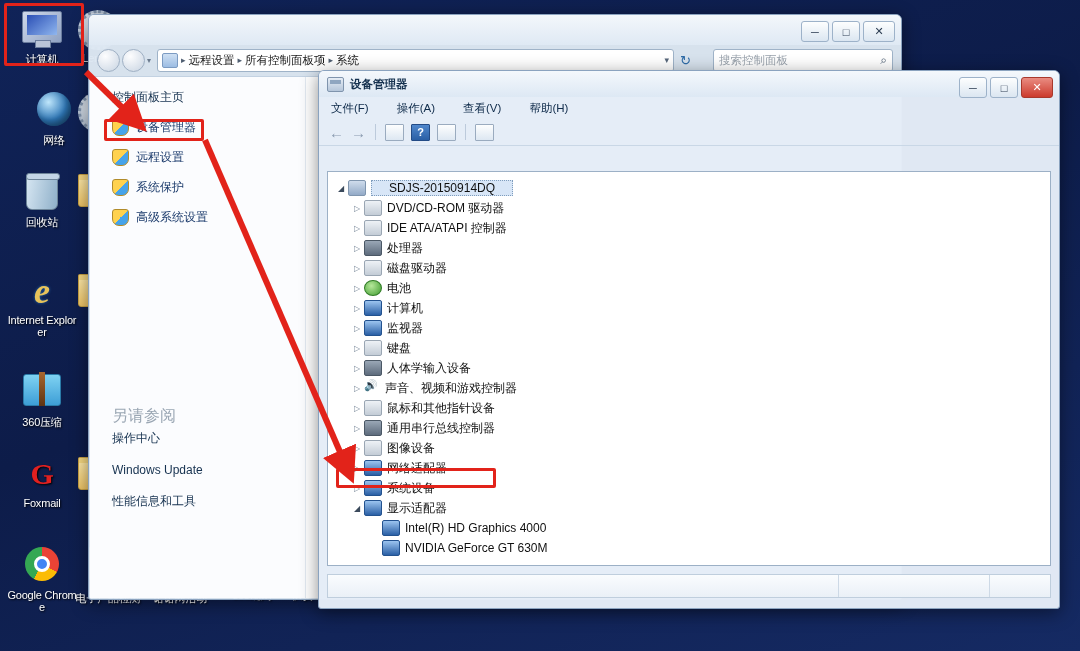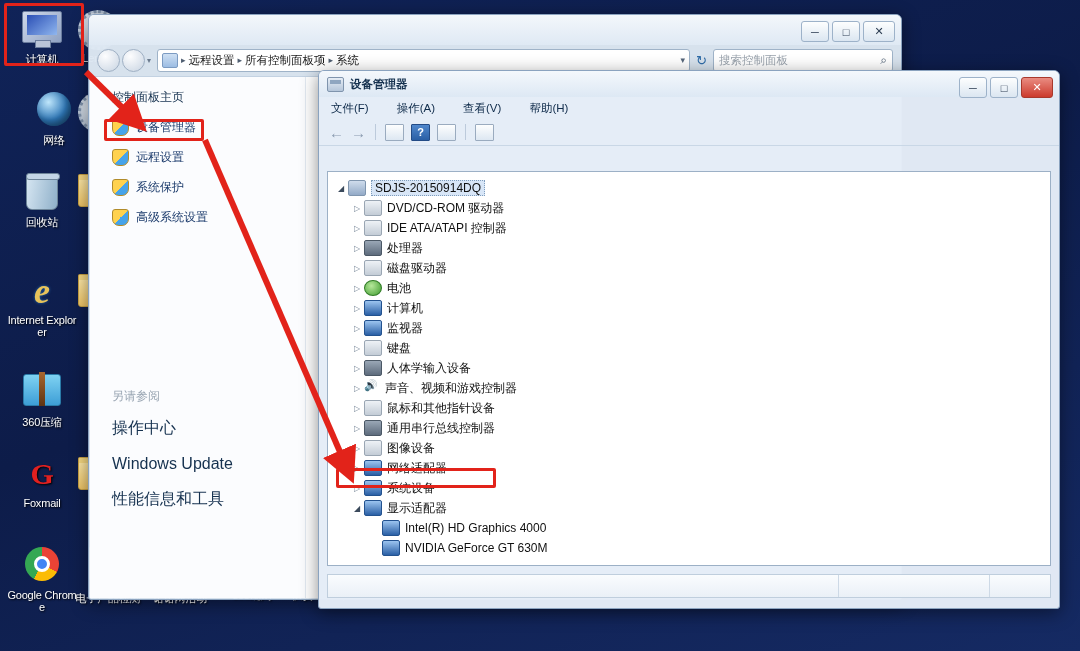--- a/index.html
+++ b/index.html
@@ -80,34 +80,34 @@
      radial-gradient(circle at 35% 30%,#fdfdfe,#c8d4e2);border:1px solid #9fb0c4;}
   .caretdown{font-size:8px;color:#6b7b8e;}
   .addressbar{flex:1;height:21px;background:#fff;border:1px solid #9fb3c8;border-radius:3px;
      display:flex;align-items:center;padding:0 4px;font-size:11.5px;color:#1a1a1a;gap:3px;}
   .addressbar .bcicon{width:14px;height:13px;background:linear-gradient(#cfe0f3,#9dbde3);
      border:1px solid #7c9bc2;border-radius:2px;}
   .sep{color:#4e5d70;font-size:9px;}
   .addrcaret{margin-left:auto;font-size:9px;color:#55657a;}
   .refresh{font-size:13px;color:#2f6ca8;}
   .searchbox{width:168px;height:21px;background:#fff;border:1px solid #9fb3c8;border-radius:3px;
-     display:flex;align-items:center;padding:0 5px;font-size:11.5px;color:#9aa3ad;}
+     display:flex;align-items:center;padding:0 5px;font-size:11.5px;color:#9aa3ad;margin-left:16px;}
   .searchbox .mag{margin-left:auto;color:#5b6b7e;font-size:12px;}
   #cp .body{position:absolute;left:1px;right:1px;top:61px;bottom:1px;background:#fff;
      border-top:1px solid #c3d2e2;display:flex;}
   #cp .sidebar{width:215px;background:#fbfcfe;padding:12px 0 0 22px;box-sizing:border-box;
      position:relative;}
   .cplink{font-size:12px;color:#1b3a6b;margin-bottom:13px;display:flex;align-items:center;gap:7px;
      cursor:pointer;}
   .cplink.plain{color:#15314f;}
   .shield{width:15px;height:15px;flex:none;border-radius:3px 3px 7px 7px;
      background:linear-gradient(135deg,#ffd24d 0 50%,#45a3ea 50% 100%);border:1px solid #b08b2a;}
   .seealso{position:absolute;left:22px;bottom:72px;width:180px;}
-  .seealso .hdr{font-size:12px;color:#9aa6b3;margin-bottom:13px;}
-  .seealso .lk{font-size:16px;color:#15314f;margin-bottom:16px;}
+  .seealso .hdr{font-size:16px;color:#9aa6b3;margin-bottom:3px;}
+  .seealso .lk{font-size:12px;color:#15314f;margin-bottom:16px;}
   #cp .content{flex:1;background:#fff;border-left:1px solid #e2e9f1;}
 
   
   #dm{left:318px;top:70px;width:740px;height:537px;border-radius:6px 6px 3px 3px;
       background:rgba(228,237,247,.98);}
   #dm .titlebar{height:26px;display:flex;align-items:center;padding:0 8px;gap:6px;
       border-radius:5px 5px 0 0;background:linear-gradient(#f4f8fc,#dde8f4);}
   .dmicon{width:15px;height:13px;background:linear-gradient(#e6edf5,#b5c6da);
       border:1px solid #7f94ad;border-radius:2px;position:relative;}
   .dmicon:after{content:"";position:absolute;left:2px;top:2px;right:2px;height:4px;background:#8fa6c0;}
@@ -140,21 +140,21 @@
   .ti.pc{background:linear-gradient(#cfdcec,#93aac7);}
   .ti.blue{background:linear-gradient(#9cc4ef,#2a5fa5);border-color:#23528f;}
   .ti.green{background:radial-gradient(circle at 40% 35%,#b6e89a,#3f9b2f);border-color:#2e7a22;
       border-radius:50%;}
   .ti.grey{background:linear-gradient(#eef2f6,#c3ccd6);border-color:#9aa6b3;}
   .ti.dark{background:linear-gradient(#9aa7b6,#5d6b7c);border-color:#4a5765;}
   .ti.speaker{background:transparent;border:none;}
   .ti.speaker:after{content:"\1F50A";font-size:11px;position:absolute;left:0;top:-2px;color:#3d4d60;}
   .indent1{margin-left:16px;}
   .indent2{margin-left:34px;}
-  .sel-name{background:#d8e6f7;border:1px dotted #7f9dbd;padding:0 3px;}
+  .sel-name{background:#d8e6f7;border:1px dotted #7f9dbd;padding:0 17px;}
 
   
   .redbox{position:absolute;border:3px solid #e2231a;border-radius:2px;box-sizing:border-box;}
   svg.anno{position:absolute;left:0;top:0;width:1080px;height:651px;pointer-events:none;}
 </style>
 </head>
 <body>
 
 <div id="desktop"></div>
 

